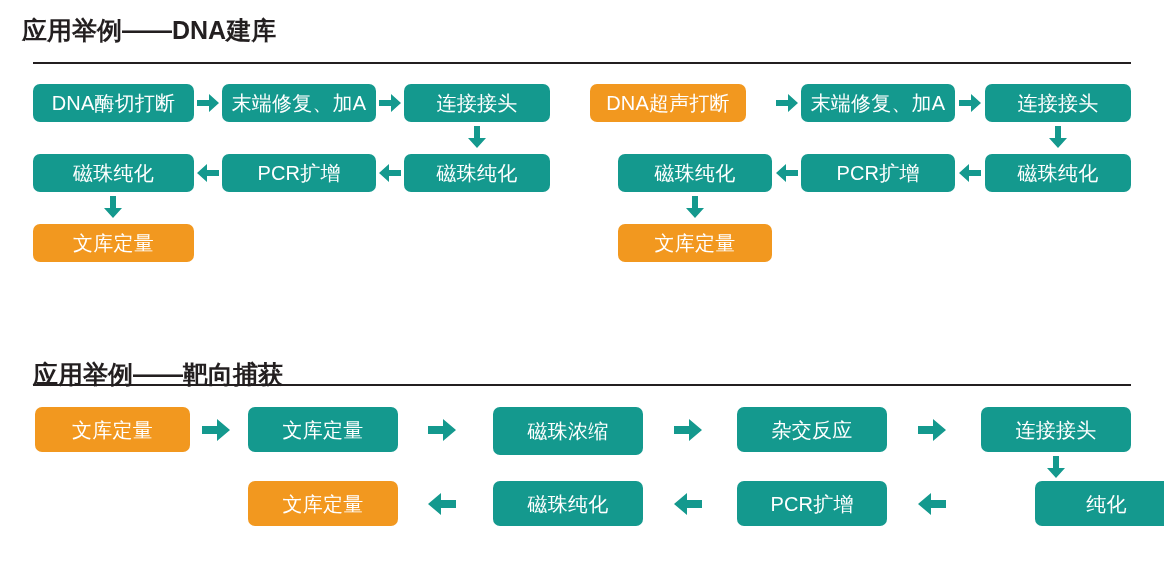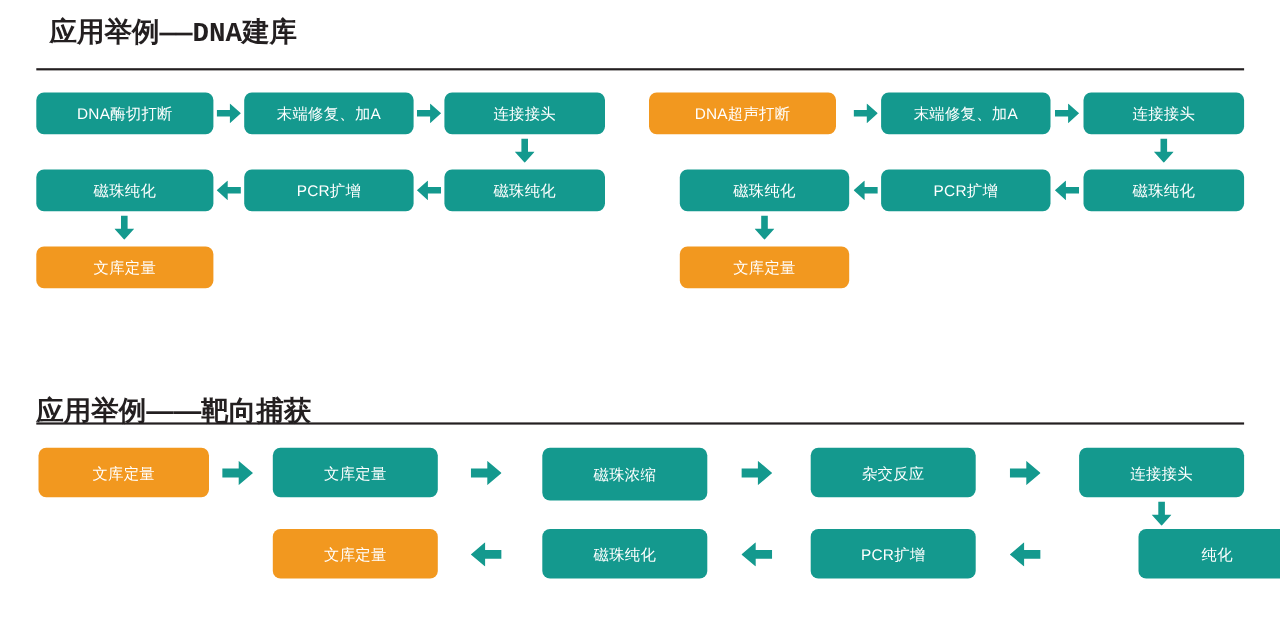--- a/index.html
+++ b/index.html
@@ -28,21 +28,21 @@
   .sec-rule {
     position: absolute;
     height: 2px;
     background: #231f20;
   }
 
   .node {
     position: absolute;
     border-radius: 7px;
     color: #ffffff;
-    font-size: 14px;
+    font-size: 20px;
     line-height: 1;
     display: flex;
     align-items: center;
     justify-content: center;
     white-space: nowrap;
     box-sizing: border-box;
     letter-spacing: 0.2px;
   }
   .node.teal   { background: #14998e; }
   .node.orange { background: #f2981f; }
@@ -54,21 +54,21 @@
   }
   .arrow svg { display: block; width: 100%; height: 100%; }
 
   .fill-teal { fill: #14998e; }
 </style>
 </head>
 <body>
 
 <div class="section">
 
-  <div class="sec-title" style="left:45px; top:18px;font-family:Liberation Mono, monospace;">应用举例——DNA建库</div>
+  <div class="sec-title" style="left:22px; top:18px;">应用举例——DNA建库</div>
   <div class="sec-rule" style="left:33px; top:62px; width:1098px;"></div>
 
   <div class="node teal" style="left:33px; top:84px; width:161px; height:38px;">DNA酶切打断</div>
 
   <span class="arrow" style="left:197px; top:94px; width:22px; height:18px;">
     <svg viewBox="0 0 22 18">
         <path class="fill-teal" d="M0 6 h12 V0 l10 9 -10 9 V12 H0 Z"></path>
       </svg>
   </span>
 
@@ -107,21 +107,21 @@
   <div class="node teal" style="left:33px; top:154px; width:161px; height:38px;">磁珠纯化</div>
 
   <span class="arrow" style="left:104px; top:196px; width:18px; height:22px;">
     <svg viewBox="0 0 18 22">
         <path class="fill-teal" d="M6 0 h6 v12 h6 l-9 10 -9 -10 h6 Z"></path>
       </svg>
   </span>
 
   <div class="node orange" style="left:33px; top:224px; width:161px; height:38px;">文库定量</div>
 
-  <div class="node orange" style="left:590px; top:84px; width:170px; height:38px;">DNA超声打断</div>
+  <div class="node orange" style="left:590px; top:84px; width:156px; height:38px;">DNA超声打断</div>
 
   <span class="arrow" style="left:776px; top:94px; width:22px; height:18px;">
     <svg viewBox="0 0 22 18">
         <path class="fill-teal" d="M0 6 h12 V0 l10 9 -10 9 V12 H0 Z"></path>
       </svg>
   </span>
 
   <div class="node teal" style="left:801px; top:84px; width:154px; height:38px;">末端修复、加A</div>
 
   <span class="arrow" style="left:959px; top:94px; width:22px; height:18px;">

